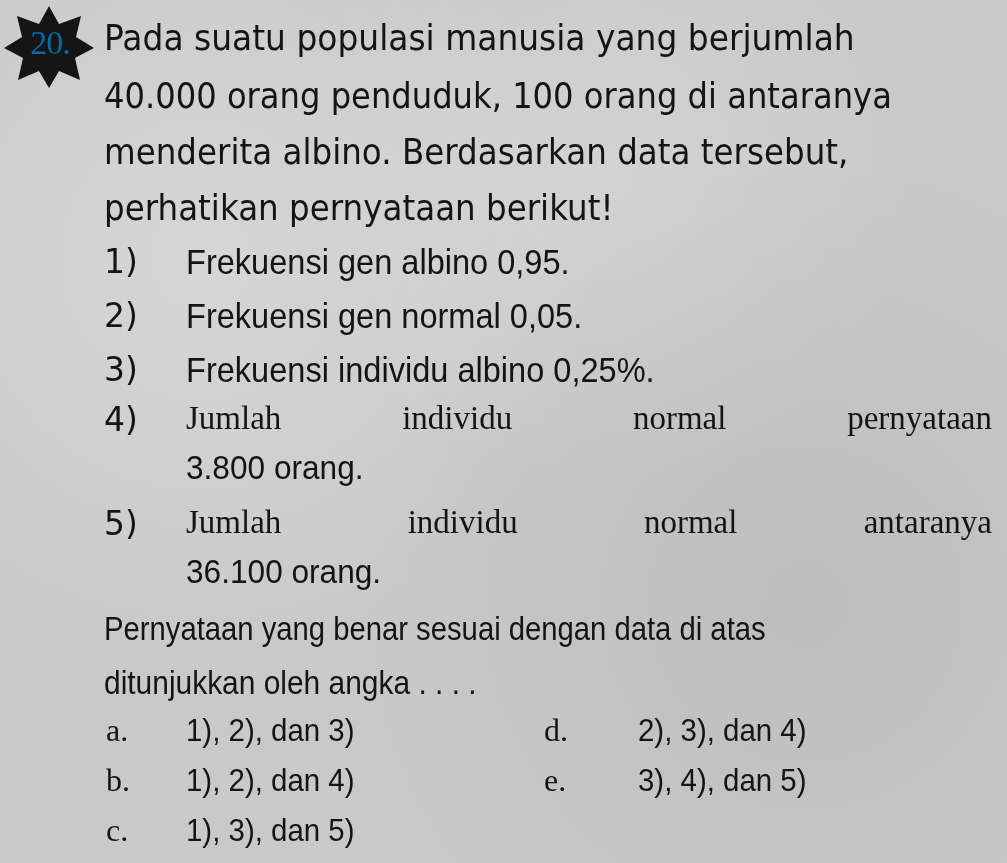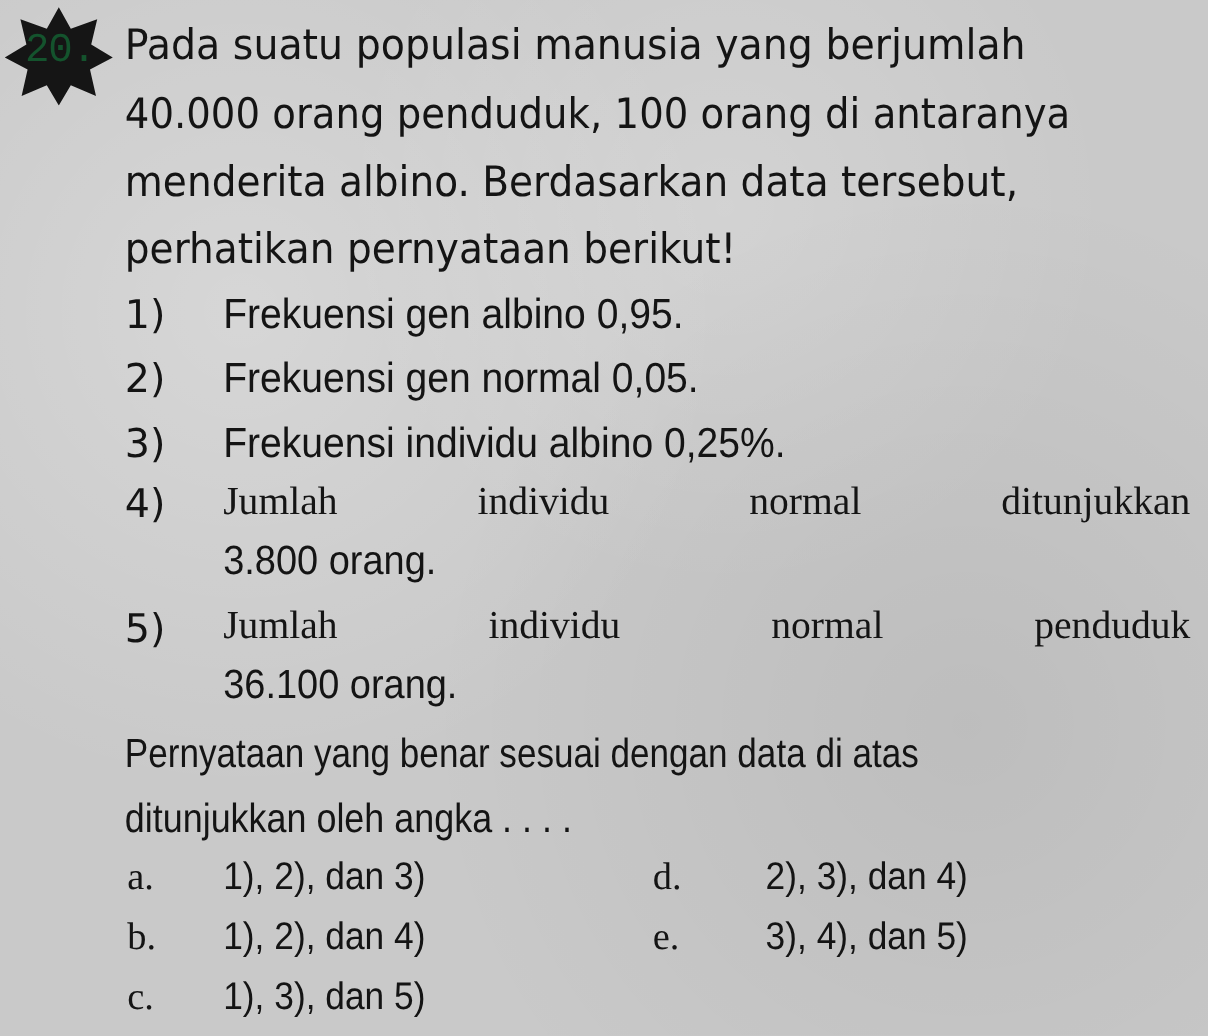--- a/index.html
+++ b/index.html
@@ -14,21 +14,21 @@
     color: #141414;
     position: relative;
   }
   .page { position: absolute; left: 0; top: 0; width: 1007px; height: 863px; }
   .star {
     position: absolute; left: 2px; top: 4px; width: 94px; height: 84px;
   }
   .star svg { position: absolute; left: 0; top: 0; }
   .qnum {
     position: absolute; left: 18px; top: 20px; width: 60px; text-align: center;
-    color: #14532d; font-size: 34px; font-family: Liberation Mono, monospace; letter-spacing: -1px;
+    color: #0369a1; font-size: 34px; font-family: Liberation Serif, serif; letter-spacing: -1px;
   }
   .line {
     position: absolute; left: 104px; font-size: 33px; line-height: 40px; white-space: nowrap;
     font-family: "DejaVu Sans", sans-serif;
   }
   .item-num { position: absolute; left: 104px; font-size: 33px; font-family: "DejaVu Sans", sans-serif; }
   .item-text { position: absolute; left: 186px; font-size: 33px; font-family: Liberation Serif, serif; white-space: nowrap; }
   .opt-letter { position: absolute; font-size: 32px; font-family: "Liberation Serif", serif; }
   .opt-text { position: absolute; font-size: 32px; font-family: "Liberation Sans", sans-serif; transform: scaleX(0.92); transform-origin: left; white-space: nowrap; }
   .condensed { font-family: "Liberation Sans", sans-serif; transform: scaleX(0.93); transform-origin: left; }
@@ -57,30 +57,30 @@
   <div class="item-text condensed" style="top:296px; font-size:35px;">Frekuensi gen normal 0,05.</div>
 
   <div class="item-num" style="top:350px;">3)</div>
   <div class="item-text condensed" style="top:350px; font-size:35px;">Frekuensi individu albino 0,25%.</div>
 
   <div class="item-num" style="top:400px;">4)</div>
   <div class="item-text" style="top:400px; width:806px; display:flex; justify-content:space-between; font-size:33px;">
     <span>Jumlah</span>
     <span>individu</span>
     <span>normal</span>
-    <span>ditunjukkan</span>
+    <span>pernyataan</span>
   </div>
   <div class="item-text condensed" style="top:448px; font-size:34px;">3.800 orang.</div>
 
   <div class="item-num" style="top:504px;">5)</div>
   <div class="item-text" style="top:504px; width:806px; display:flex; justify-content:space-between; font-size:33px;">
     <span>Jumlah</span>
     <span>individu</span>
     <span>normal</span>
-    <span>penduduk</span>
+    <span>antaranya</span>
   </div>
   <div class="item-text condensed" style="top:552px; font-size:34px;">36.100 orang.</div>
 
   <div class="line condensed" style="top:608px; font-size:34px; transform:scaleX(0.86);">Pernyataan yang benar sesuai dengan data di atas</div>
   <div class="line condensed" style="top:662px; font-size:34px; transform:scaleX(0.88);">ditunjukkan oleh angka . . . .</div>
 
   <div class="opt-letter" style="left:106px; top:712px;">a.</div>
   <div class="opt-text" style="left:186px; top:712px;">1), 2), dan 3)</div>
 
   <div class="opt-letter" style="left:106px; top:762px;">b.</div>

